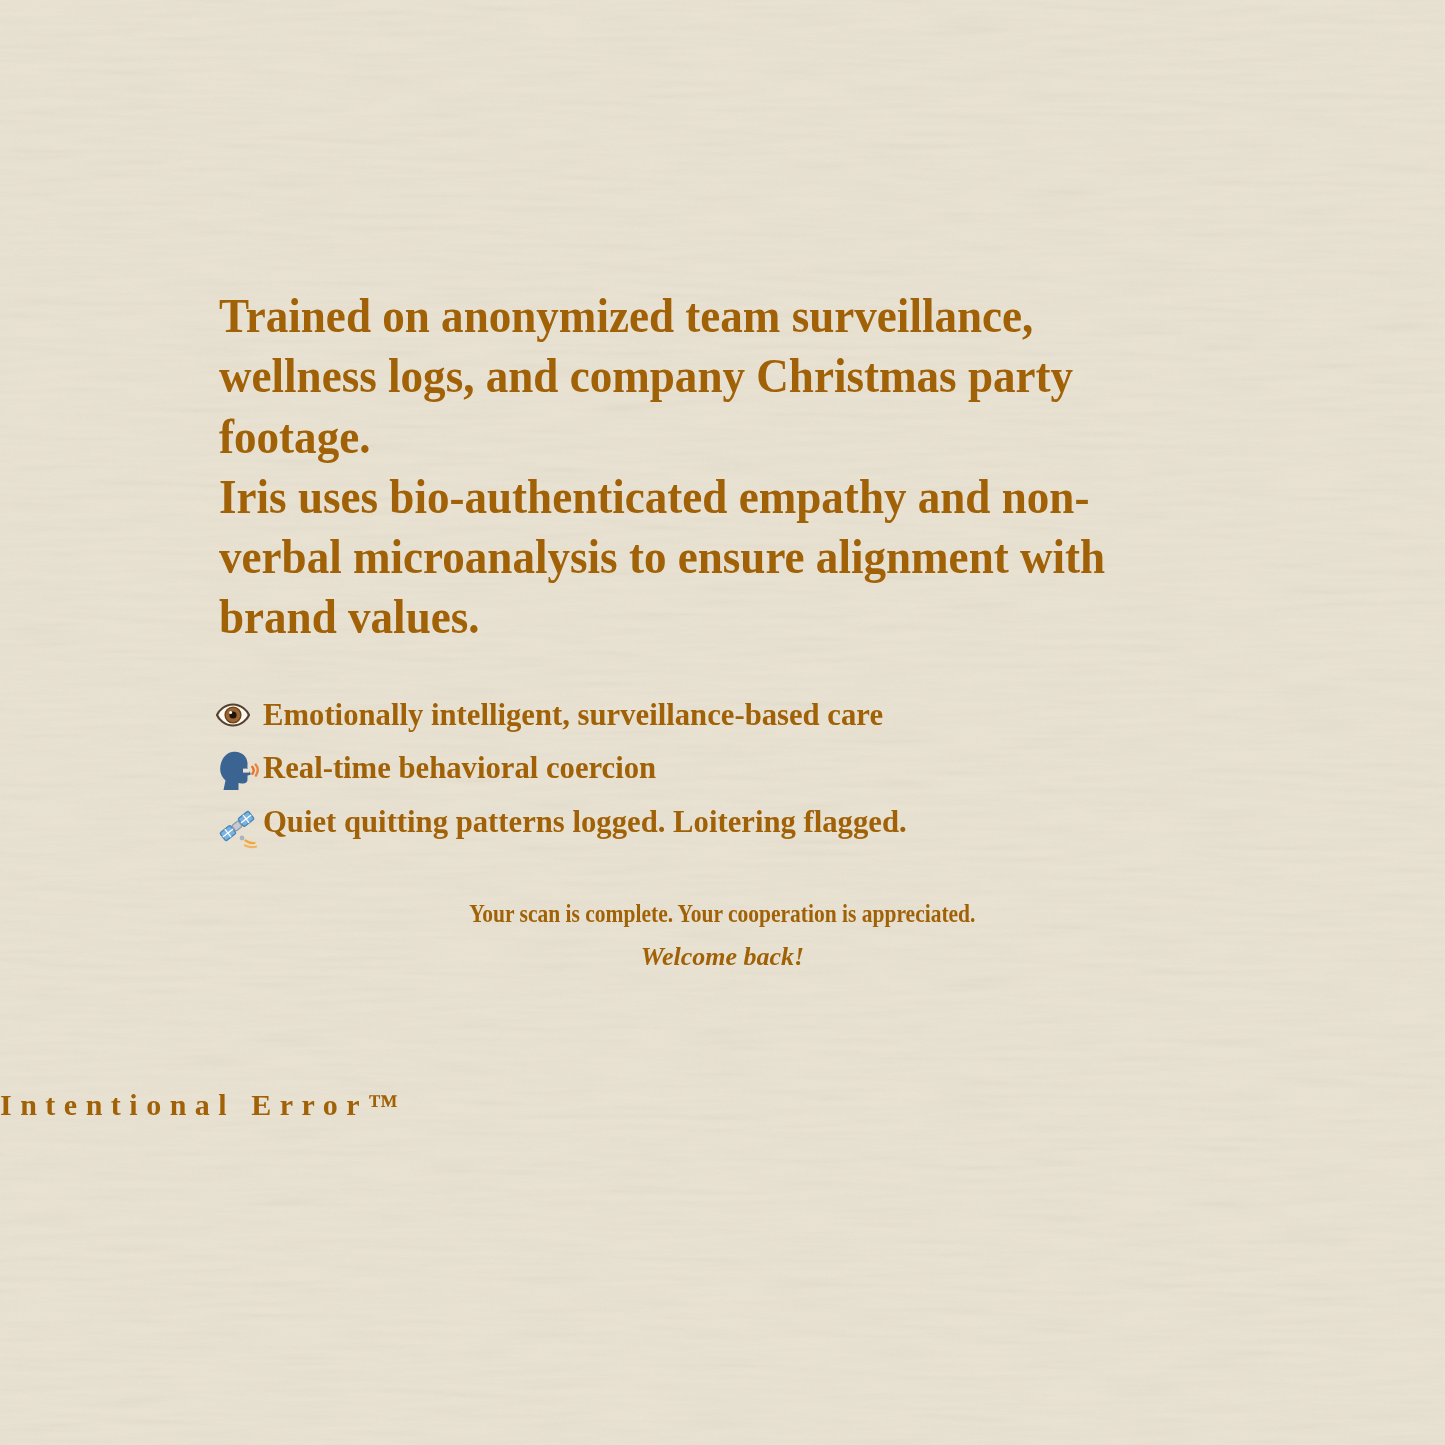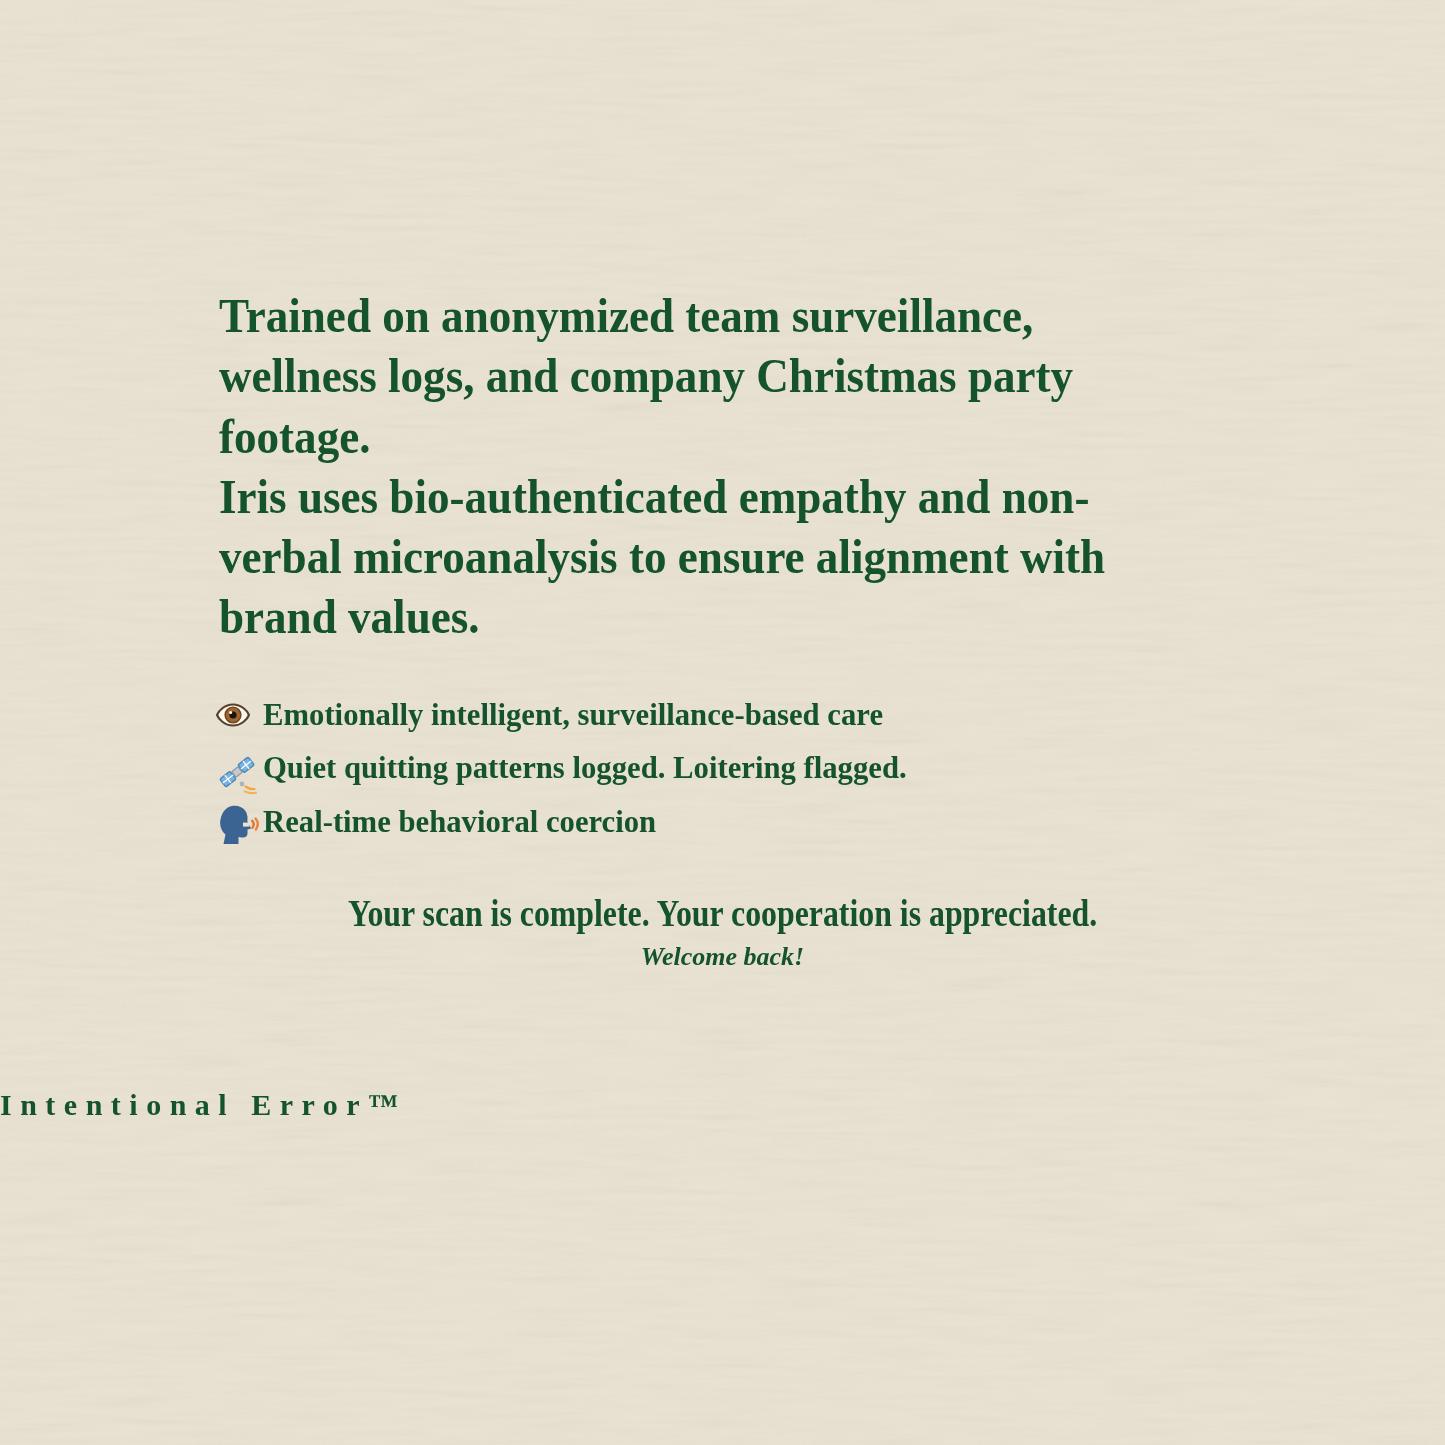--- a/index.html
+++ b/index.html
@@ -1,18 +1,18 @@
 <!DOCTYPE html>
 <html><head>
 <meta charset="utf-8">
 <style>
   html,body{margin:0;padding:0;background:#eae3d2;}
   .canvas{
     position:relative;width:1445px;height:1445px;overflow:hidden;
-    background:#eae3d2;color:#14532d;
+    background:#eae3d2;color:#a16207;
     font-family:"Liberation Serif","DejaVu Serif",serif;
   }
   .texture{position:absolute;left:0;top:0;pointer-events:none;}
 
   .headline{
     position:absolute;left:219px;top:286px;
     font-weight:700;font-size:49px;line-height:60.3px;
     transform:scaleX(.92);transform-origin:0 0;
   }
   .hl{white-space:nowrap;}
@@ -23,21 +23,21 @@
   .ficon svg{display:block;}
   .ficon.head svg{margin-top:6px;}
   .ficon.sat svg{margin-top:12px;}
   .flabel{
     font-weight:700;font-size:31px;white-space:nowrap;
     transform:scaleX(.99);transform-origin:0 50%;display:inline-block;
   }
 
   .scan{
     position:absolute;left:0;top:894px;width:100%;text-align:center;
-    font-weight:700;font-size:37px;line-height:40px;
+    font-weight:700;font-size:25px;line-height:40px;
   }
   .scan>span{display:inline-block;white-space:nowrap;transform:scaleX(.86);}
 
   .welcome{
     position:absolute;left:0;top:941px;width:100%;text-align:center;
     font-weight:700;font-style:italic;font-size:26px;line-height:32px;
   }
 
   .brand{
     position:absolute;left:0;top:1087px;width:100%;text-align:left;
@@ -89,51 +89,51 @@
           <circle cx="17" cy="12" r="8" fill="#9c6632"></circle>
           <circle cx="17" cy="12" r="7.9" fill="none" stroke="#6e4318" stroke-width="1.4"></circle>
           <circle cx="17" cy="12" r="3.6" fill="#1d140c"></circle>
           <circle cx="14.6" cy="9.6" r="1.5" fill="#ffffff"></circle>
         </svg>
       </span>
       <span class="flabel">Emotionally intelligent, surveillance-based care</span>
     </div>
 
     <div class="feature">
+      <span class="ficon head">
+        <svg width="44" height="42" viewBox="0 0 44 42">
+          <path d="M16 2 C25 0.5 31 6 31.5 13 C31.7 15.5 31 17 31.8 18.6 L34.5 23.2 C35 24.1 34.6 24.9 33.6 25.1 L31.5 25.5 L31.5 29.5 C31.5 32.5 29 34 25.5 33.4 L22.5 32.9 L22.5 40 L7.5 40 L9.5 30.5 C5 26.5 3 20.5 4.8 14 C6.4 8 10 3 16 2 Z" fill="#3b6493"></path>
+          <path d="M27 18.6 L33.4 18.6 L33.4 22.6 L27 22.6 Z" fill="#eae3d2"></path>
+          <path d="M36.2 16.8 q3 3.4 0.2 7" stroke="#e8732a" stroke-width="2.4" fill="none" stroke-linecap="round"></path>
+          <path d="M39.6 14.6 q4.2 5 0.3 11" stroke="#e8732a" stroke-width="2.4" fill="none" stroke-linecap="round" opacity="0.85"></path>
+        </svg>
+      </span>
+      <span class="flabel">Real-time behavioral coercion</span>
+    </div>
+
+    <div class="feature">
       <span class="ficon sat">
         <svg width="42" height="44" viewBox="0 0 42 44">
           <g transform="rotate(-38 21 20)">
             <rect x="3" y="15" width="13" height="10" rx="1.5" fill="#7ab3e0" stroke="#4a86b8" stroke-width="1.4"></rect>
             <line x1="9.5" y1="15" x2="9.5" y2="25" stroke="#ffffff" stroke-width="1.2"></line>
             <line x1="3" y1="20" x2="16" y2="20" stroke="#ffffff" stroke-width="1.2"></line>
             <rect x="17" y="16.5" width="8" height="7" rx="1.2" fill="#c3cad3" stroke="#8f98a3" stroke-width="1.2"></rect>
             <rect x="26" y="15" width="13" height="10" rx="1.5" fill="#7ab3e0" stroke="#4a86b8" stroke-width="1.4"></rect>
             <line x1="32.5" y1="15" x2="32.5" y2="25" stroke="#ffffff" stroke-width="1.2"></line>
             <line x1="26" y1="20" x2="39" y2="20" stroke="#ffffff" stroke-width="1.2"></line>
           </g>
           <circle cx="26" cy="32" r="2.4" fill="#aab3bd"></circle>
           <path d="M29.5 34.5 q4 3 9 2.5" stroke="#f3a73c" stroke-width="2.2" fill="none" stroke-linecap="round"></path>
           <path d="M29 39.5 q5.5 2.5 11 1.2" stroke="#f3a73c" stroke-width="2.2" fill="none" stroke-linecap="round" opacity="0.8"></path>
         </svg>
       </span>
       <span class="flabel">Quiet quitting patterns logged. Loitering flagged.</span>
     </div>
 
-    <div class="feature">
-      <span class="ficon head">
-        <svg width="44" height="42" viewBox="0 0 44 42">
-          <path d="M16 2 C25 0.5 31 6 31.5 13 C31.7 15.5 31 17 31.8 18.6 L34.5 23.2 C35 24.1 34.6 24.9 33.6 25.1 L31.5 25.5 L31.5 29.5 C31.5 32.5 29 34 25.5 33.4 L22.5 32.9 L22.5 40 L7.5 40 L9.5 30.5 C5 26.5 3 20.5 4.8 14 C6.4 8 10 3 16 2 Z" fill="#3b6493"></path>
-          <path d="M27 18.6 L33.4 18.6 L33.4 22.6 L27 22.6 Z" fill="#eae3d2"></path>
-          <path d="M36.2 16.8 q3 3.4 0.2 7" stroke="#e8732a" stroke-width="2.4" fill="none" stroke-linecap="round"></path>
-          <path d="M39.6 14.6 q4.2 5 0.3 11" stroke="#e8732a" stroke-width="2.4" fill="none" stroke-linecap="round" opacity="0.85"></path>
-        </svg>
-      </span>
-      <span class="flabel">Real-time behavioral coercion</span>
-    </div>
-
   </div>
 
   <div class="scan">
     <span>Your scan is complete. Your cooperation is appreciated.</span>
   </div>
 
   <div class="welcome">Welcome back!</div>
 
   <div class="brand">Intentional Error™</div>
 

